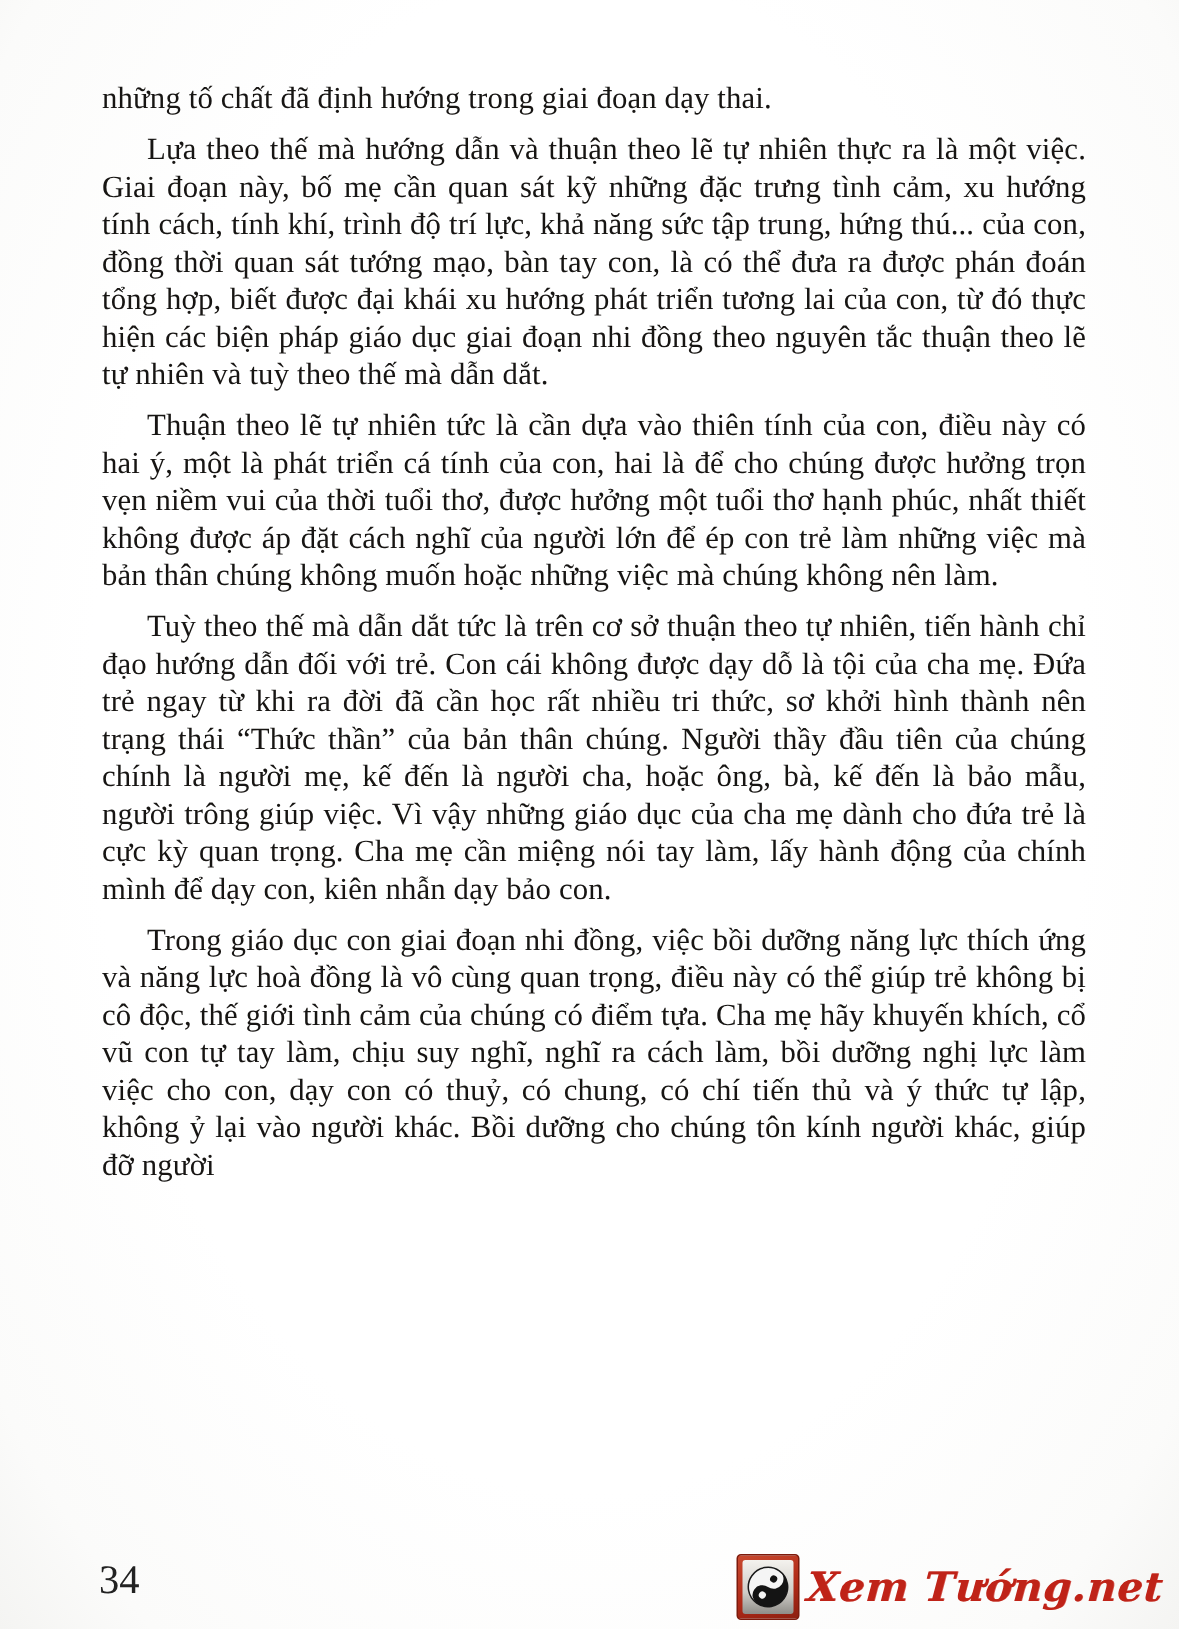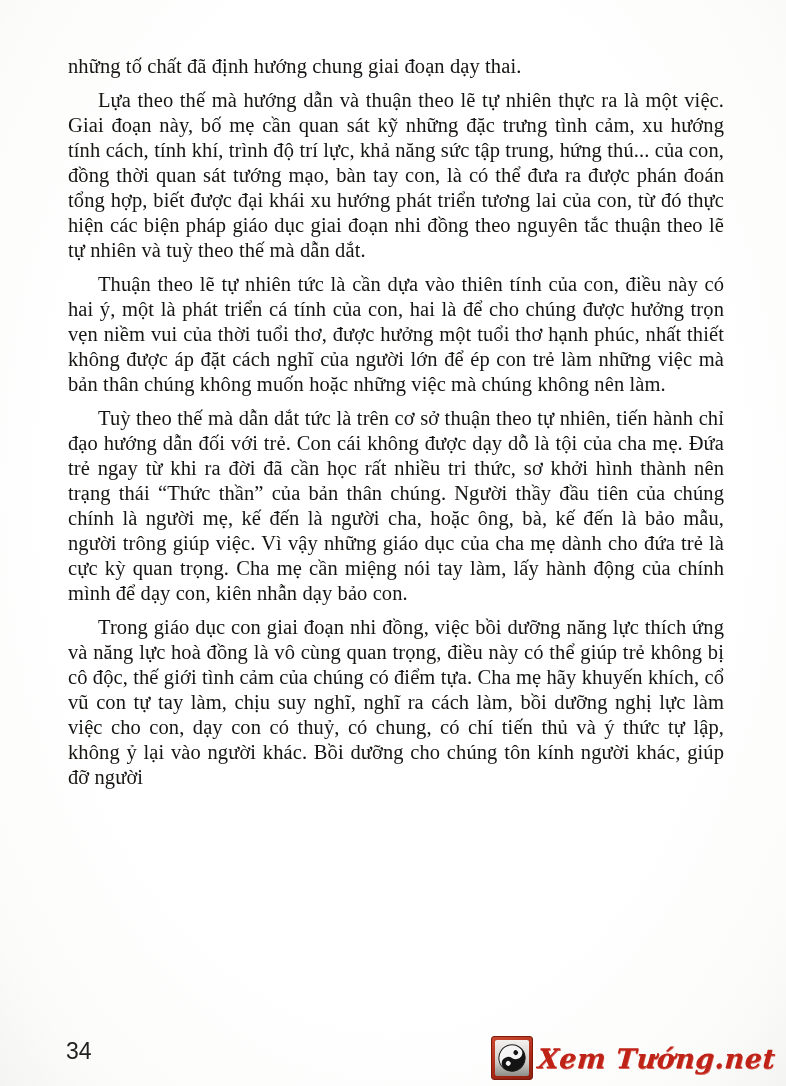--- a/index.html
+++ b/index.html
@@ -32,23 +32,23 @@
     margin: 0 0 9px 0;
     text-indent: 30px;
   }
   .text-block p.continuation {
     text-indent: 0;
   }
   .page-number {
     position: absolute;
     left: 66px;
     top: 1038px;
-    font-size: 23px;
+    font-size: 27px;
     color: #222;
-    font-family: Liberation Sans, sans-serif;
+    font-family: Liberation Serif, serif;
     text-align: center;
   }
   .watermark {
     position: absolute;
     right: 6px;
     bottom: 6px;
     display: flex;
     align-items: center;
     gap: 5px;
   }
@@ -82,21 +82,21 @@
     text-shadow: 0.5px 0.5px 0 #d8625a;
     padding-right: 4px;
   }
 </style>
 </head>
 <body>
 
 <div class="page">
 
   <div class="text-block">
-    <p class="continuation">những tố chất đã định hướng chung giai đoạn dạy thai.</p>
+    <p class="continuation">những tố chất đã định hướng trong giai đoạn dạy thai.</p>
     <p>Lựa theo thế mà hướng dẫn và thuận theo lẽ tự nhiên thực ra là một việc. Giai đoạn này, bố mẹ cần quan sát kỹ những đặc trưng tình cảm, xu hướng tính cách, tính khí, trình độ trí lực, khả năng sức tập trung, hứng thú... của con, đồng thời quan sát tướng mạo, bàn tay con, là có thể đưa ra được phán đoán tổng hợp, biết được đại khái xu hướng phát triển tương lai của con, từ đó thực hiện các biện pháp giáo dục giai đoạn nhi đồng theo nguyên tắc thuận theo lẽ tự nhiên và tuỳ theo thế mà dẫn dắt.</p>
     <p>Thuận theo lẽ tự nhiên tức là cần dựa vào thiên tính của con, điều này có hai ý, một là phát triển cá tính của con, hai là để cho chúng được hưởng trọn vẹn niềm vui của thời tuổi thơ, được hưởng một tuổi thơ hạnh phúc, nhất thiết không được áp đặt cách nghĩ của người lớn để ép con trẻ làm những việc mà bản thân chúng không muốn hoặc những việc mà chúng không nên làm.</p>
     <p>Tuỳ theo thế mà dẫn dắt tức là trên cơ sở thuận theo tự nhiên, tiến hành chỉ đạo hướng dẫn đối với trẻ. Con cái không được dạy dỗ là tội của cha mẹ. Đứa trẻ ngay từ khi ra đời đã cần học rất nhiều tri thức, sơ khởi hình thành nên trạng thái “Thức thần” của bản thân chúng. Người thầy đầu tiên của chúng chính là người mẹ, kế đến là người cha, hoặc ông, bà, kế đến là bảo mẫu, người trông giúp việc. Vì vậy những giáo dục của cha mẹ dành cho đứa trẻ là cực kỳ quan trọng. Cha mẹ cần miệng nói tay làm, lấy hành động của chính mình để dạy con, kiên nhẫn dạy bảo con.</p>
     <p>Trong giáo dục con giai đoạn nhi đồng, việc bồi dưỡng năng lực thích ứng và năng lực hoà đồng là vô cùng quan trọng, điều này có thể giúp trẻ không bị cô độc, thế giới tình cảm của chúng có điểm tựa. Cha mẹ hãy khuyến khích, cổ vũ con tự tay làm, chịu suy nghĩ, nghĩ ra cách làm, bồi dưỡng nghị lực làm việc cho con, dạy con có thuỷ, có chung, có chí tiến thủ và ý thức tự lập, không ỷ lại vào người khác. Bồi dưỡng cho chúng tôn kính người khác, giúp đỡ người</p>
   </div>
 
   <div class="page-number">34</div>
 
   <div class="watermark">
     <span class="watermark-badge">

